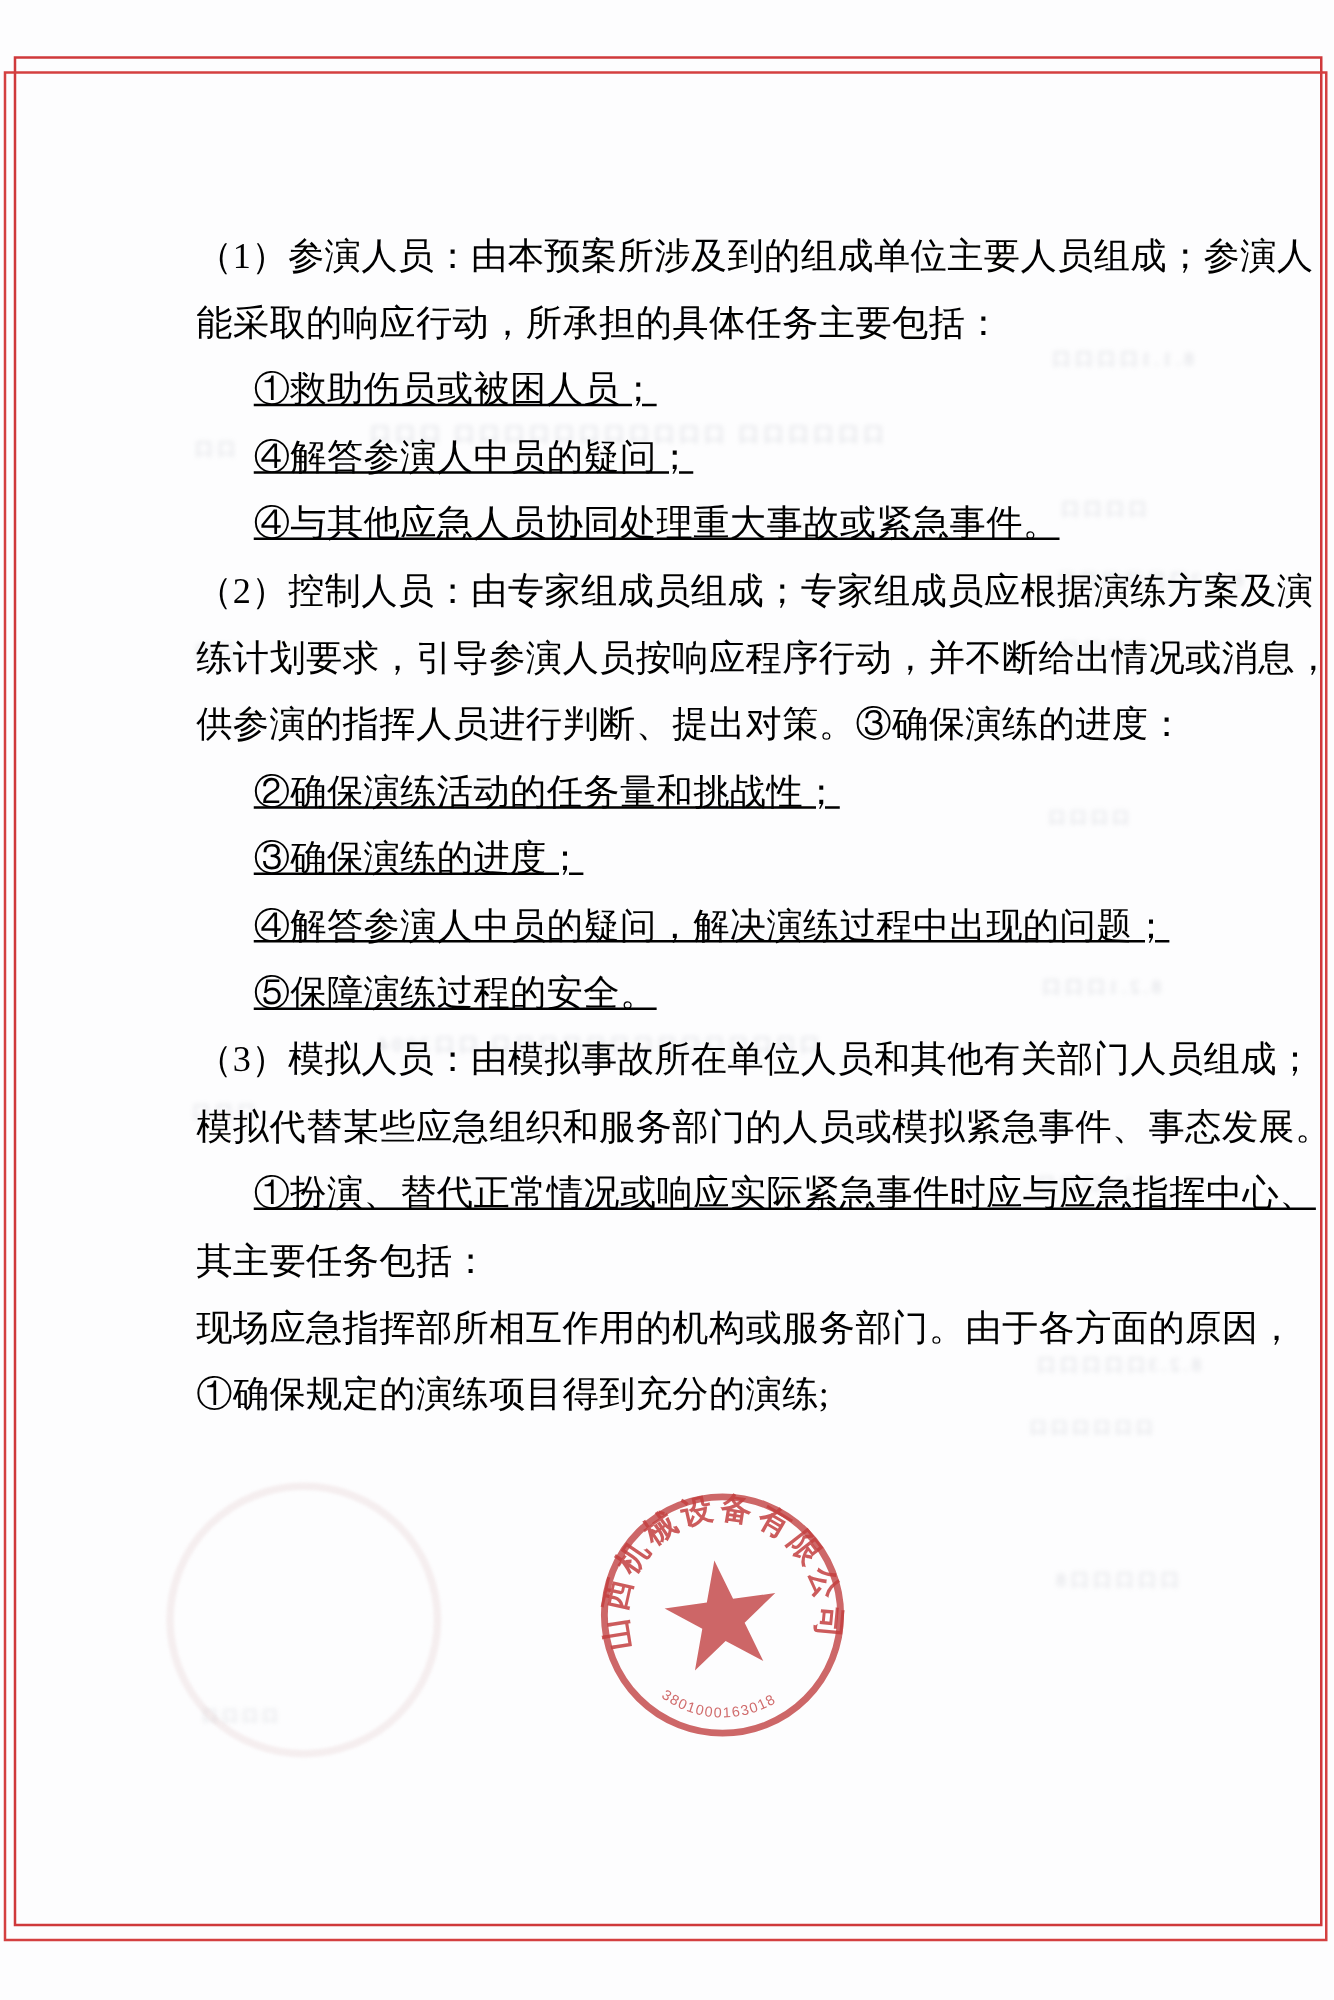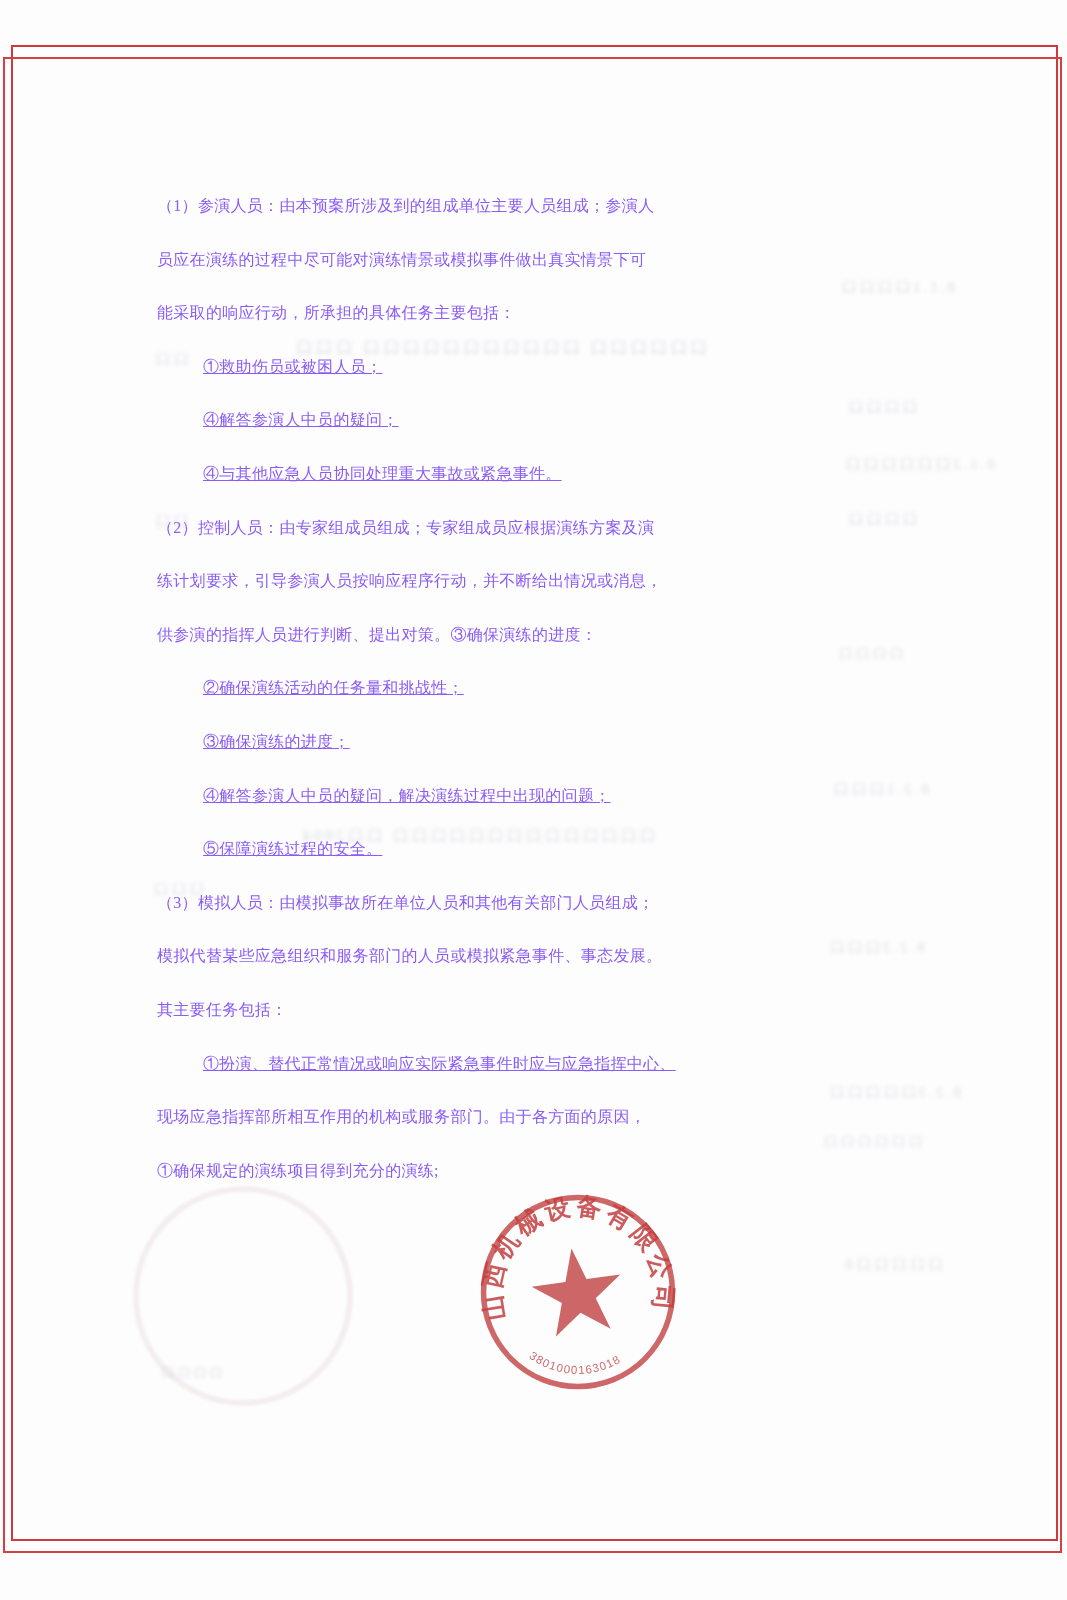--- a/index.html
+++ b/index.html
@@ -13,21 +13,21 @@
     position:absolute;inset:0;width:1067px;height:1600px;
     background:#fdfdfe;overflow:hidden;
   }
   
   .frame{position:absolute;border:2px solid #cf393b;pointer-events:none;}
   #frame-a{left:11px;top:45px;width:1043px;height:1492px;}
   #frame-b{left:3px;top:57px;width:1055px;height:1492px;border-color:#d44040;}
   
   .doc{
     position:absolute;left:157px;top:179px;width:790px;
-    font-size:16px;line-height:53.6px;color:#8b5cf6;
+    font-size:29px;line-height:53.6px;color:#000000;
     letter-spacing:.3px;
   }
   .line{white-space:nowrap;}
   .ind{padding-left:46px;text-decoration:underline;}
   
   .smudge{
     position:absolute;color:#a7abb6;opacity:.42;
     filter:blur(2.2px);transform:scaleX(-1);
     white-space:nowrap;font-size:15px;letter-spacing:3px;
   }
@@ -65,36 +65,35 @@
   <div class="smudge" style="left:820px;top:1133px;font-size:14px;">口口口口口口</div>
   <div class="smudge" style="left:842px;top:1255px;">口口口口口8</div>
   <div class="smudge" style="left:158px;top:1364px;font-size:13px;">口口口口</div>
   <div class="smudge" style="left:152px;top:350px;">口口</div>
   <div class="smudge" style="left:152px;top:512px;">口口</div>
 
   <div id="ghost-stamp"></div>
 
   <div class="doc">
     <div class="line">（1）参演人员：由本预案所涉及到的组成单位主要人员组成；参演人</div>
-    <div class="line">员应在演练的过程中尽可能对演练情景或模拟事件做出真实情景下可</div>
     <div class="line">能采取的响应行动，所承担的具体任务主要包括：</div>
     <div class="line ind">①救助伤员或被困人员；</div>
     <div class="line ind">④解答参演人中员的疑问；</div>
     <div class="line ind">④与其他应急人员协同处理重大事故或紧急事件。</div>
     <div class="line">（2）控制人员：由专家组成员组成；专家组成员应根据演练方案及演</div>
     <div class="line">练计划要求，引导参演人员按响应程序行动，并不断给出情况或消息，</div>
     <div class="line">供参演的指挥人员进行判断、提出对策。③确保演练的进度：</div>
     <div class="line ind">②确保演练活动的任务量和挑战性；</div>
     <div class="line ind">③确保演练的进度；</div>
     <div class="line ind">④解答参演人中员的疑问，解决演练过程中出现的问题；</div>
     <div class="line ind">⑤保障演练过程的安全。</div>
     <div class="line">（3）模拟人员：由模拟事故所在单位人员和其他有关部门人员组成；</div>
     <div class="line">模拟代替某些应急组织和服务部门的人员或模拟紧急事件、事态发展。</div>
+    <div class="line ind">①扮演、替代正常情况或响应实际紧急事件时应与应急指挥中心、</div>
     <div class="line">其主要任务包括：</div>
-    <div class="line ind">①扮演、替代正常情况或响应实际紧急事件时应与应急指挥中心、</div>
     <div class="line">现场应急指挥部所相互作用的机构或服务部门。由于各方面的原因，</div>
     <div class="line">①确保规定的演练项目得到充分的演练;</div>
   </div>
 
   <svg id="stamp" viewBox="0 0 204 204" aria-hidden="true">
     <defs>
       <path id="arcTop" d="M 29.6 128.3 A 77 77 0 1 1 174.4 128.3" fill="none"></path>
       <path id="arcBottom" d="M 52.7 167.5 A 82 82 0 0 0 151.3 167.5" fill="none"></path>
     </defs>
     <circle cx="102" cy="102" r="94.5" fill="none" stroke="rgba(194,62,62,0.78)" stroke-width="5.5"></circle>

